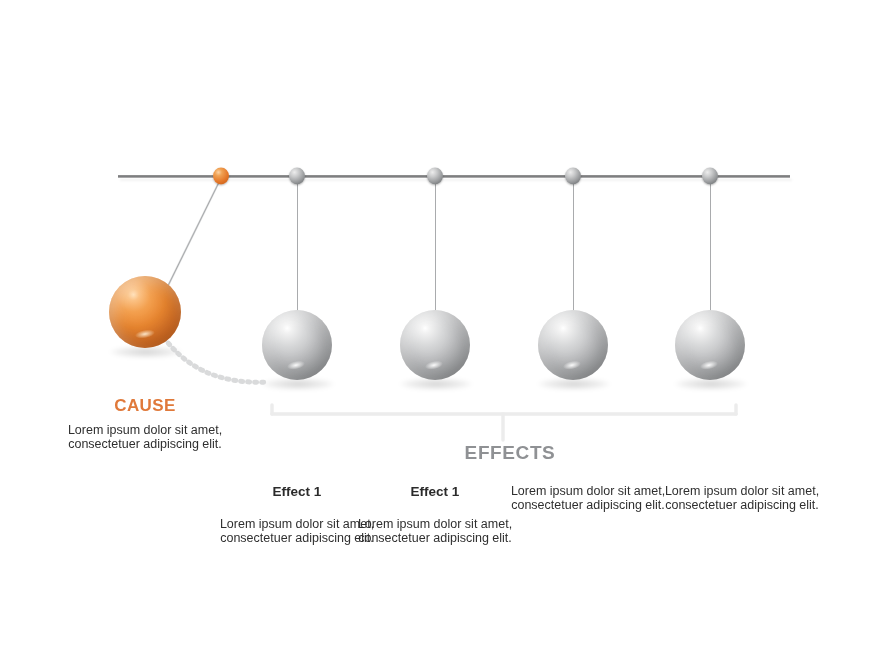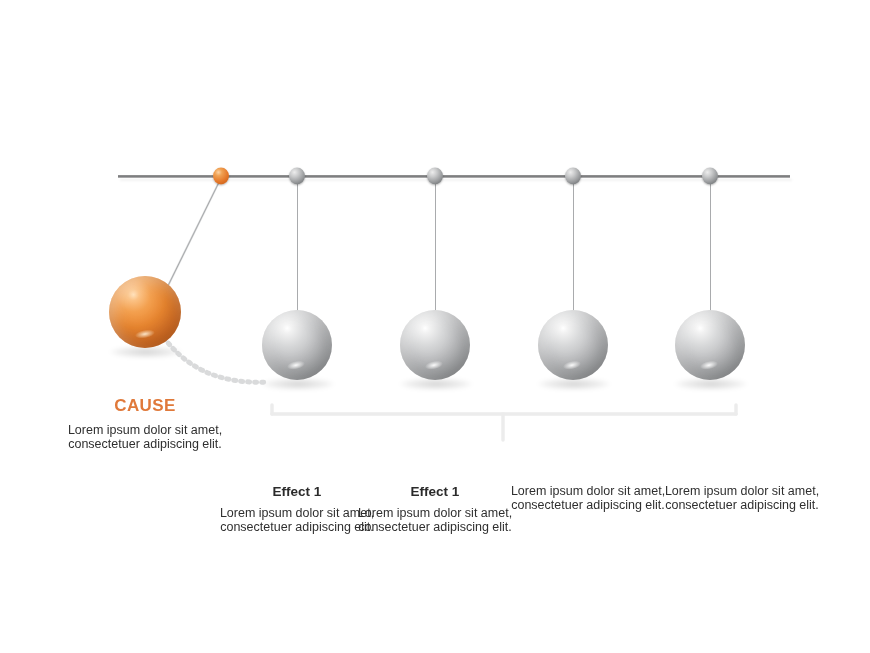--- a/index.html
+++ b/index.html
@@ -188,21 +188,21 @@
   .effect-block {
     position: absolute;
     top: 484px;
     width: 164px;
     text-align: center;
   }
   .effect-title {
     font-size: 13.5px;
     font-weight: 700;
     color: #2b2b2b;
-    margin-bottom: 7px;
+    margin-bottom: 18px;
   }
 </style>
 </head>
 <body>
 
 <div id="slide">
 
 
   <div id="frame-bar-shadow"></div>
   <div id="frame-bar"></div>
@@ -238,20 +238,21 @@
 
   <svg id="effects-bracket" viewBox="0 0 476 50">
     <g fill="none" stroke="#ececec" stroke-width="3.5" stroke-linecap="round">
       <path d="M 6 18 L 6 9"></path>
       <path d="M 6 18 L 470 18"></path>
       <path d="M 470 18 L 470 9"></path>
       <path d="M 237 18 L 237 44"></path>
     </g>
   </svg>
 
+  <div id="effects-label">EFFECTS</div>
 
   <div id="cause-block">
     <div id="cause-label">CAUSE</div>
     <div class="body-text">Lorem ipsum dolor sit amet, consectetuer adipiscing elit.</div>
   </div>
 
   <div class="effect-block" style="left:215px;">
     <div class="effect-title">Effect 1</div>
     <div class="body-text">Lorem ipsum dolor sit amet, consectetuer adipiscing elit.</div>
   </div>

